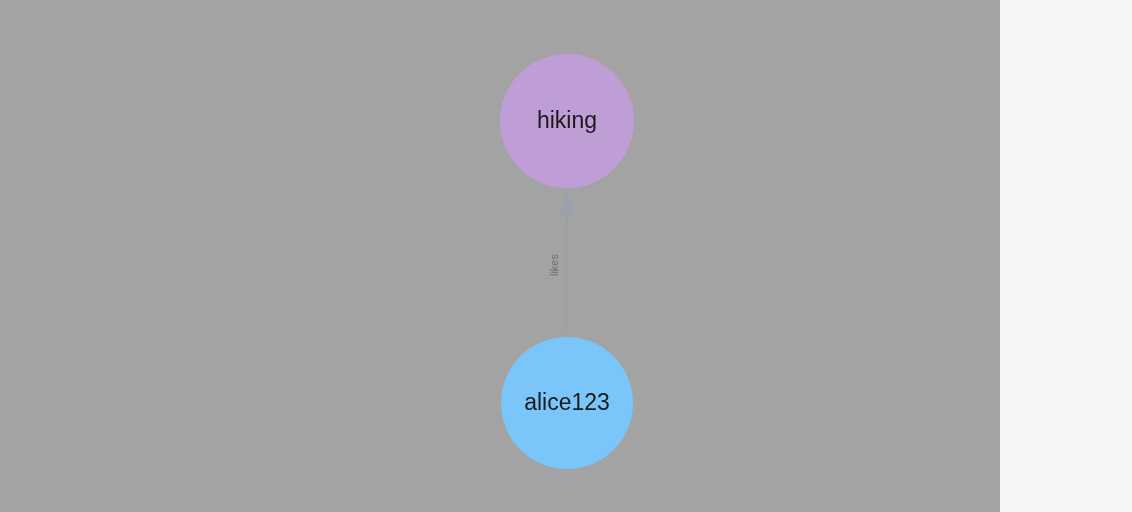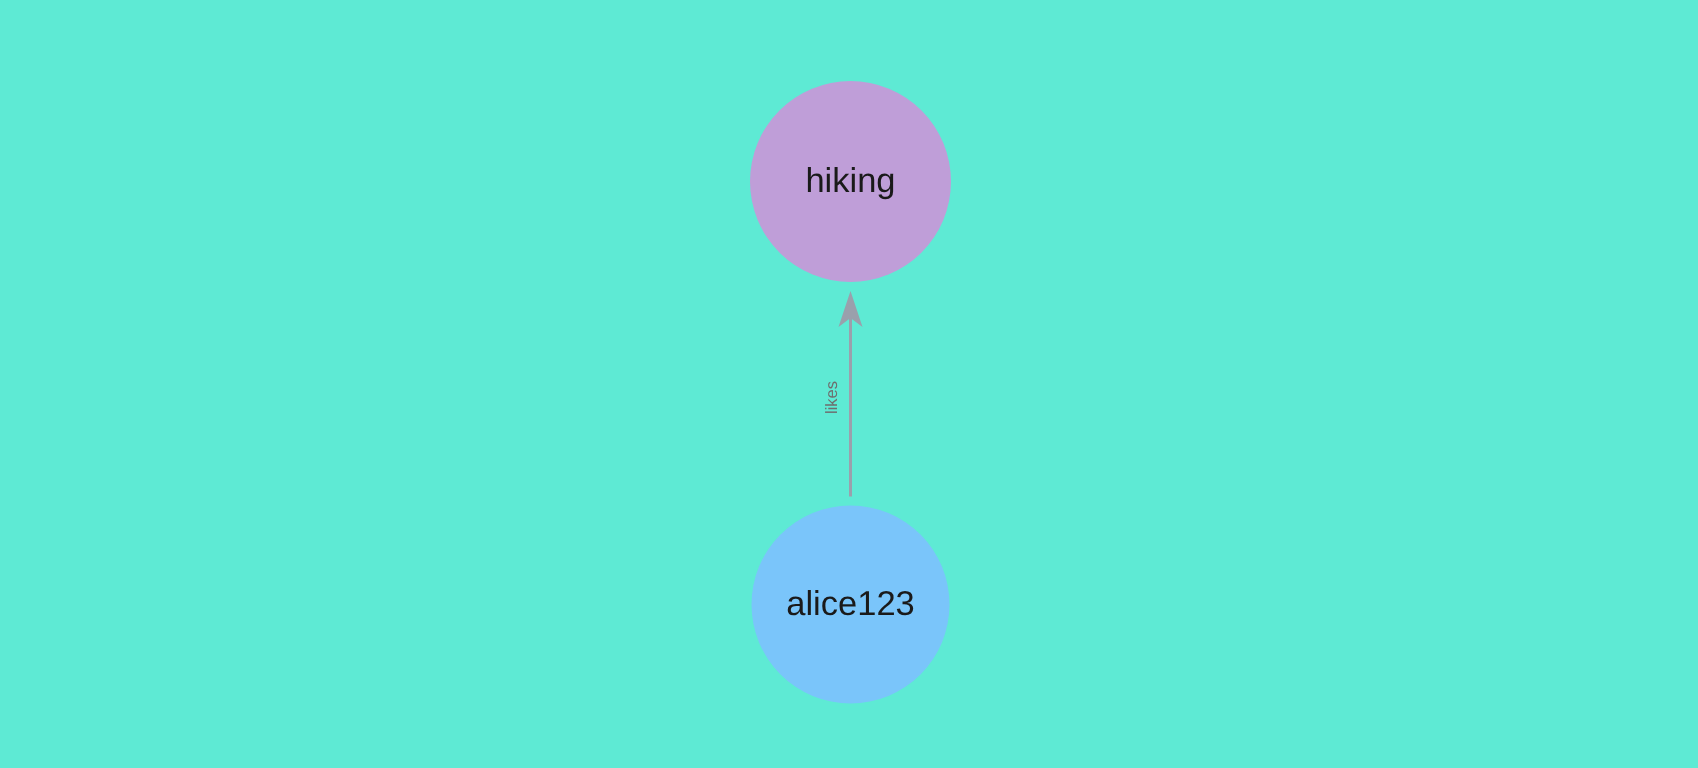--- a/index.html
+++ b/index.html
@@ -8,23 +8,23 @@
   }
   body {
     width: 1132px;
     height: 512px;
     background: #f4f5f5;
     font-family: "Liberation Sans", sans-serif;
     overflow: hidden;
   }
   #graph-canvas {
     position: relative;
-    width: 1132px;
+    width: 1000px;
     height: 512px;
-    background: #5eead4;
+    background: #a3a3a3;
   }
   #graph-svg {
     position: absolute;
     top: 0;
     left: 0;
     width: 1132px;
     height: 512px;
     display: block;
   }
   .node-circle {

